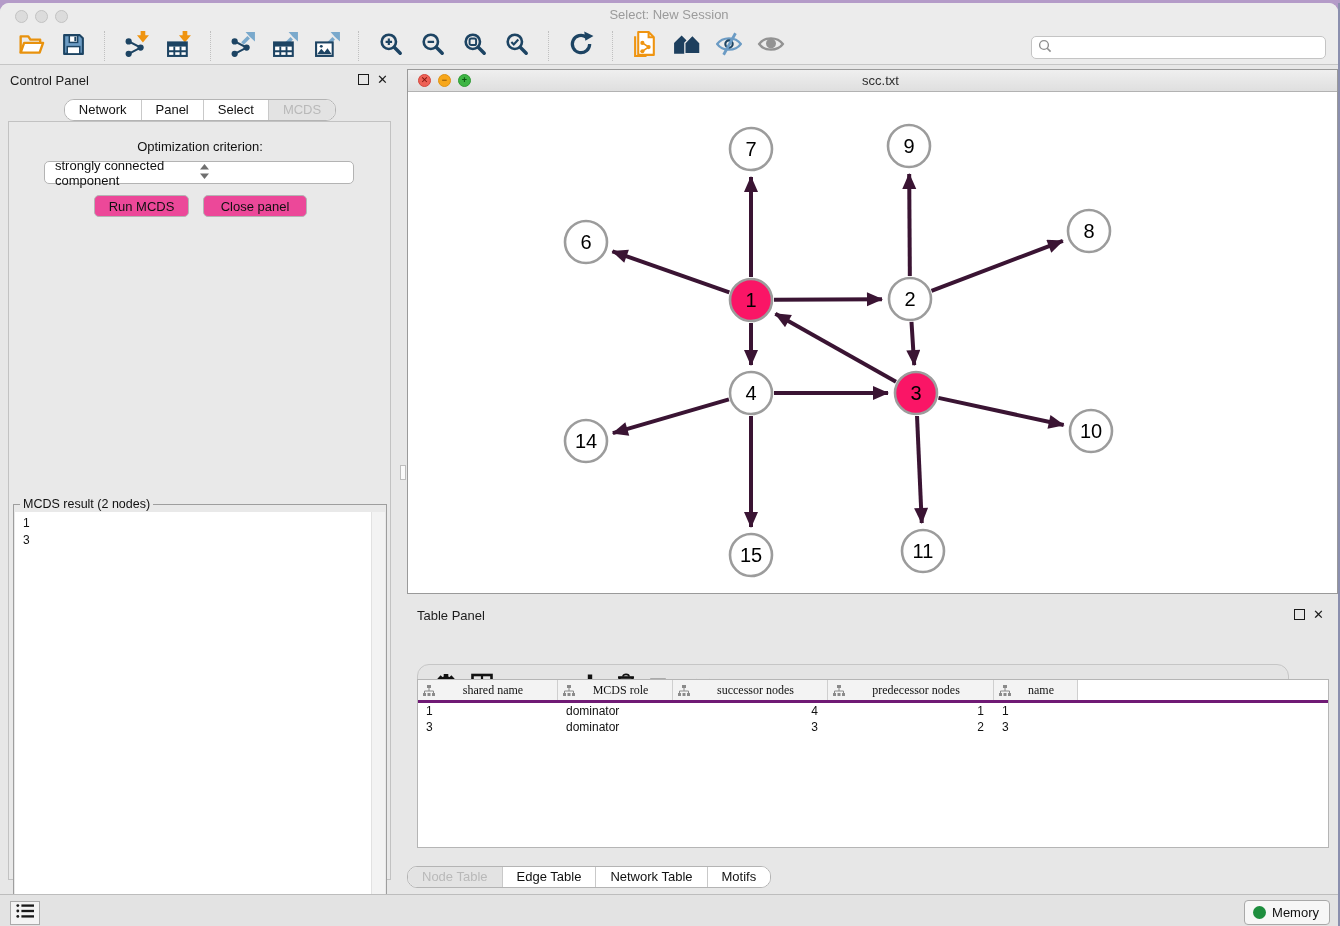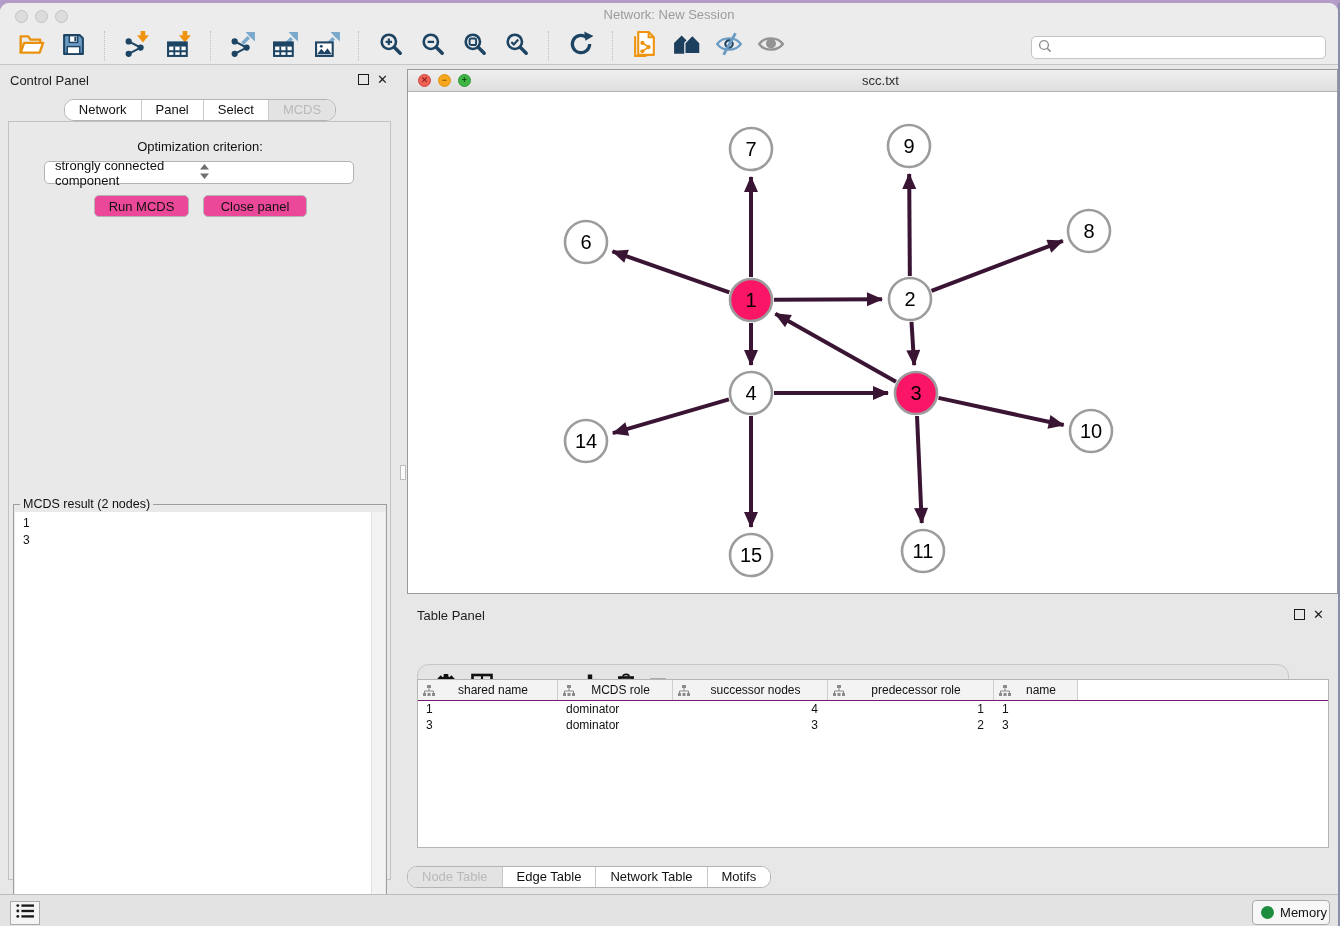--- a/index.html
+++ b/index.html
@@ -71,49 +71,49 @@
   #graph-svg{position:absolute;top:21px;left:0;}
 
   
   #table-panel{position:absolute;top:597px;left:407px;width:931px;height:294px;background:#e7e7e7;}
   #tp-toolbar{position:absolute;top:28px;left:10px;width:872px;height:43px;background:#e4e4e4;
               border:1px solid #c6c6c6;border-radius:12px;box-sizing:border-box;display:flex;align-items:center;padding-left:10px;margin-top:36px;}
   .tp-btn{width:36px;height:30px;display:flex;align-items:center;justify-content:center;flex:0 0 auto;}
   .fx{font-family:"DejaVu Serif","Liberation Serif",serif;font-style:italic;font-size:19px;color:#9b9b9b;}
   #tp-table{position:absolute;top:79px;left:10px;width:912px;height:169px;background:#fff;
             border:1px solid #b5b5b5;box-sizing:border-box;overflow:hidden;}
-  #tp-header{display:flex;height:20px;border-bottom:1px solid #701a75;}
+  #tp-header{display:flex;height:20px;border-bottom:3px solid #701a75;font-family:Liberation Serif, serif;}
   .th{background:#f3f3f3;border-right:1px solid #cfcfcf;box-sizing:border-box;display:flex;align-items:center;
       font-size:12px;color:#111;}
   .th .th-label{flex:1;text-align:center;padding-right:6px;}
   .th .col-ico{margin-left:5px;flex:0 0 auto;display:flex;}
   .tr{display:flex;height:16px;align-items:center;}
   .td{font-size:12px;color:#111;box-sizing:border-box;white-space:nowrap;overflow:hidden;}
   #tp-tabs-wrap{position:absolute;top:266px;left:0;width:100%;text-align:left;}
 
   
   #status-bar{position:absolute;top:891px;left:0;right:0;height:35px;background:#e3e3e3;border-top:1px solid #bdbdbd;}
   #list-btn{position:absolute;top:6px;left:10px;width:30px;height:24px;background:#f4f4f4;border:1px solid #ababab;
             display:flex;align-items:center;justify-content:center;box-sizing:border-box;}
-  #memory-btn{position:absolute;top:5px;right:8px;height:25px;padding:0 2px 0 8px;background:#f7f7f7;border:1px solid #a9a9a9;
+  #memory-btn{position:absolute;top:5px;right:8px;height:25px;padding:0 10px 0 8px;background:#f7f7f7;border:1px solid #a9a9a9;
               border-radius:4px;display:flex;align-items:center;gap:6px;box-sizing:border-box;}
   #memory-dot{width:13px;height:13px;border-radius:50%;}
   #memory-label{font-size:13px;color:#111;}
 </style>
 </head>
 <body>
 
 <div id="stage">
  <div id="win">
 
   <div id="titlebar">
     <span class="main-dot" style="left:15px"></span>
     <span class="main-dot" style="left:35px"></span>
     <span class="main-dot" style="left:55px"></span>
-    <div id="win-title">Network: New Session</div>
+    <div id="win-title">Select: New Session</div>
   </div>
 
   <div id="toolbar">
     <div class="tbtn">
       <span><svg width="27" height="26" viewBox="0 0 24 24">
               <path d="M2 20 V5 h7 l2 3 h9 v3" fill="none" stroke="#e8920e" stroke-width="2.2" stroke-linejoin="round"></path>
               <path d="M2 20 l3.2 -9 h17.5 l-3.2 9 z" fill="#fff" stroke="#e8920e" stroke-width="2.2" stroke-linejoin="round"></path>
             </svg></span>
     </div>
     <div class="tbtn">
@@ -469,21 +469,21 @@
             <div class="th" style="width: 166px;">
               <span class="col-ico">
                 <svg width="12" height="11" viewBox="0 0 12 11">
                   <rect x="4" y="0" width="4" height="3" fill="#8a8a8a"></rect>
                   <path d="M6 3 V6 M1.5 8 V6 H10.5 V8" stroke="#8a8a8a" stroke-width="1" fill="none"></path>
                   <rect x="0" y="8" width="3" height="3" fill="#8a8a8a"></rect>
                   <rect x="4.5" y="8" width="3" height="3" fill="#8a8a8a"></rect>
                   <rect x="9" y="8" width="3" height="3" fill="#8a8a8a"></rect>
                 </svg>
               </span>
-              <span class="th-label">predecessor role</span>
+              <span class="th-label">predecessor nodes</span>
             </div>
             <div class="th" style="width: 84px;">
               <span class="col-ico">
                 <svg width="12" height="11" viewBox="0 0 12 11">
                   <rect x="4" y="0" width="4" height="3" fill="#8a8a8a"></rect>
                   <path d="M6 3 V6 M1.5 8 V6 H10.5 V8" stroke="#8a8a8a" stroke-width="1" fill="none"></path>
                   <rect x="0" y="8" width="3" height="3" fill="#8a8a8a"></rect>
                   <rect x="4.5" y="8" width="3" height="3" fill="#8a8a8a"></rect>
                   <rect x="9" y="8" width="3" height="3" fill="#8a8a8a"></rect>
                 </svg>

